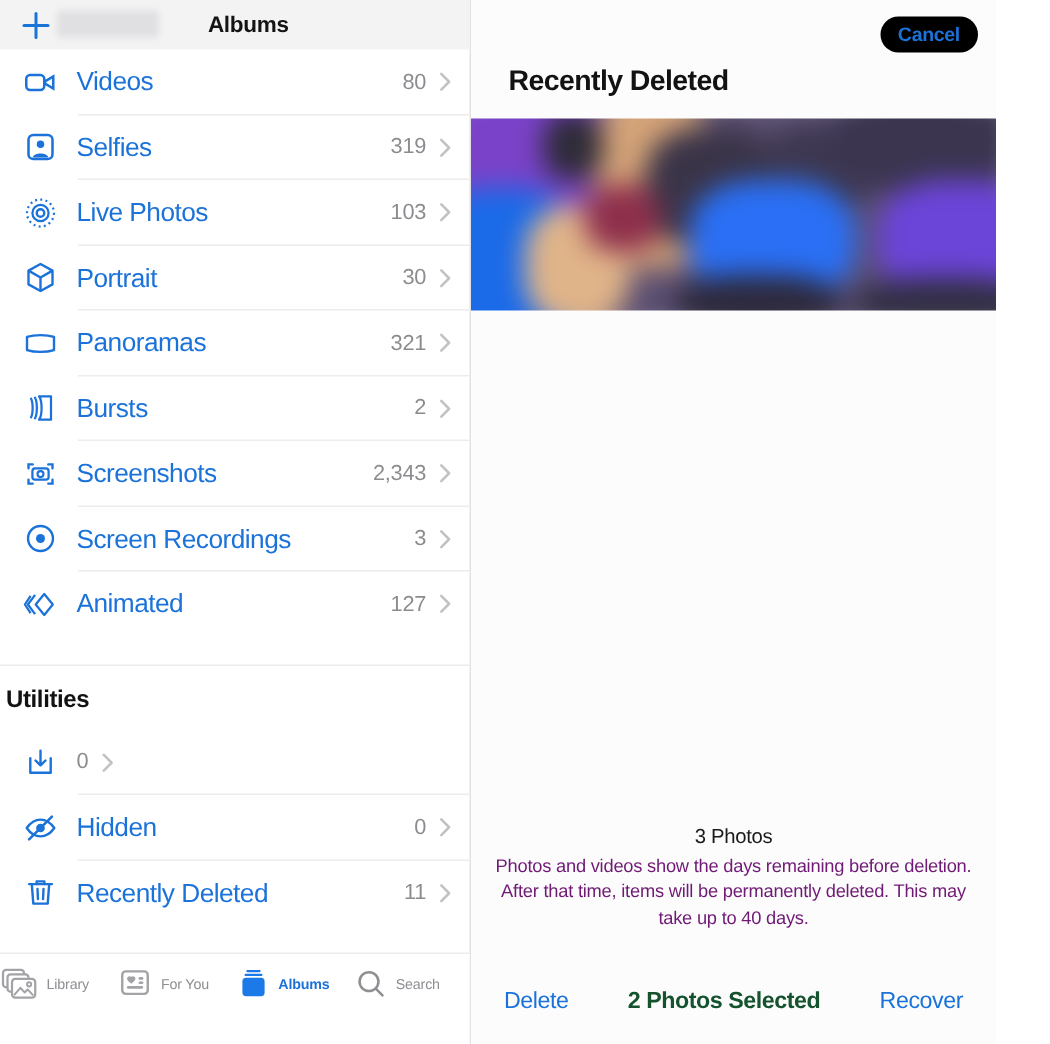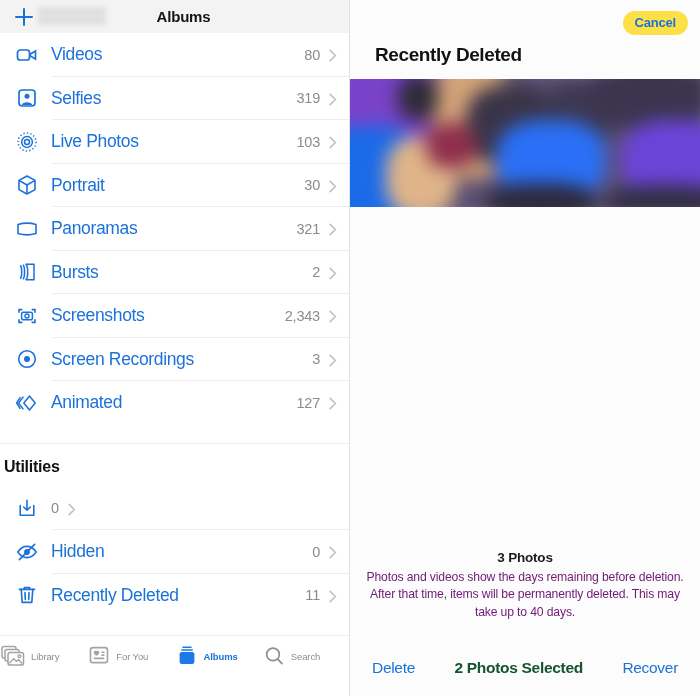--- a/index.html
+++ b/index.html
@@ -6,21 +6,21 @@
   html, body {
     width: 700px; height: 696px;
     font-family: "Liberation Sans", sans-serif;
     background: #ffffff;
     overflow: hidden;
   }
   .screen { position: relative; width: 700px; height: 696px; display: flex; }
 
   
   .left-panel {
-    width: 350px; height: 696px;
+    width: 314px; height: 696px;
     position: relative;
     background: #ffffff;
     display: flex; flex-direction: column;
     border-right: 1px solid #e2e2e4;
   }
   .left-header {
     height: 33px;
     background: #f3f3f4;
     display: flex; align-items: center;
     position: relative; flex: 0 0 auto;
@@ -100,21 +100,21 @@
 
   
   .right-panel {
     width: 350px; height: 696px;
     position: relative; background: #fcfcfd;
     display: flex; flex-direction: column;
   }
   .right-header { height: 46px; flex: 0 0 46px; position: relative; }
   .cancel-btn {
     position: absolute; right: 12px; top: 11px;
-    background: #fde047; border: none; border-radius: 13px;
+    background: #000000; border: none; border-radius: 13px;
     padding: 4px 12px 5px;
     font-family: "Liberation Sans", sans-serif;
     font-size: 13px; color: #1b72d9; font-weight: bold;
     letter-spacing: -0.2px; cursor: pointer;
   }
   .rd-title {
     font-size: 19px; font-weight: bold; color: #121212;
     padding-left: 25px; letter-spacing: -0.4px;
     margin-top: -2px; margin-bottom: 13px;
   }
@@ -124,21 +124,21 @@
   }
   .photo-strip .blurwrap {
     position:absolute; inset:-14px; filter: blur(9px);
   }
   .ps-bg { position:absolute; inset:0; background:#5b4f72; }
   .blob { position: absolute; border-radius: 40%; }
   .photo-fill { flex: 1 1 auto; background: #fcfcfd; }
 
   .footer-info { text-align: center; padding: 0 16px; }
   .photos-count {
-    font-size: 13.5px; font-weight: bold; color: #1a1a1a;
+    font-size: 13.5px; font-weight: normal; color: #1a1a1a;
     letter-spacing: -0.2px; margin-bottom: 4px;
   }
   .photos-desc {
     font-size: 12.2px; color: #701a75; line-height: 1.46;
     letter-spacing: -0.15px;
   }
   .right-toolbar {
     height: 56px; flex: 0 0 56px;
     display: flex; align-items: center; justify-content: space-between;
     padding: 0 22px; margin-top: 18px;

